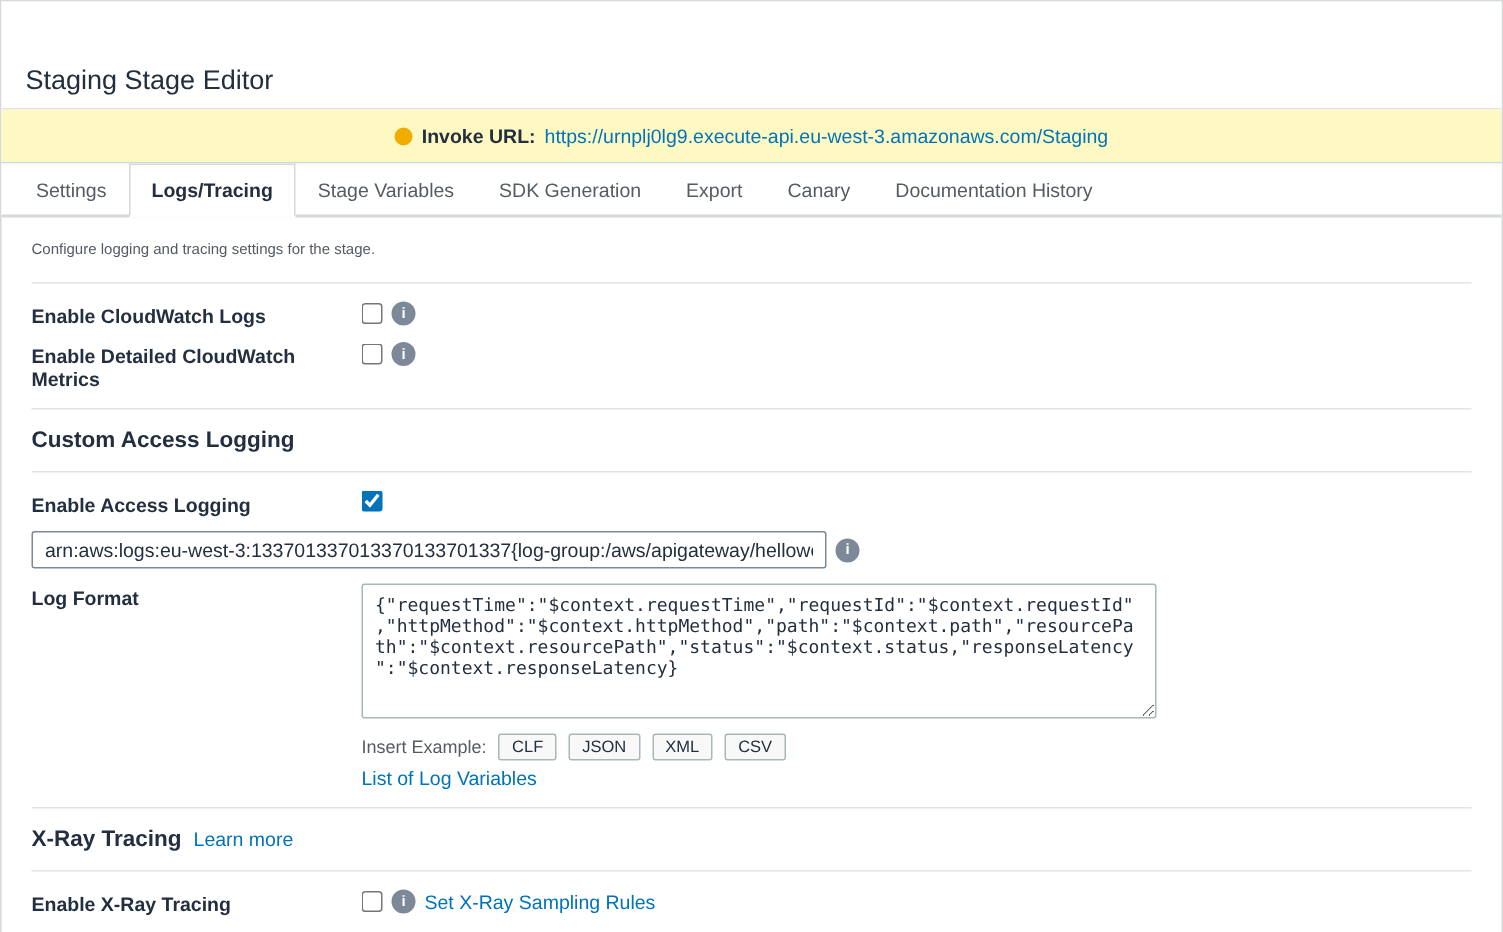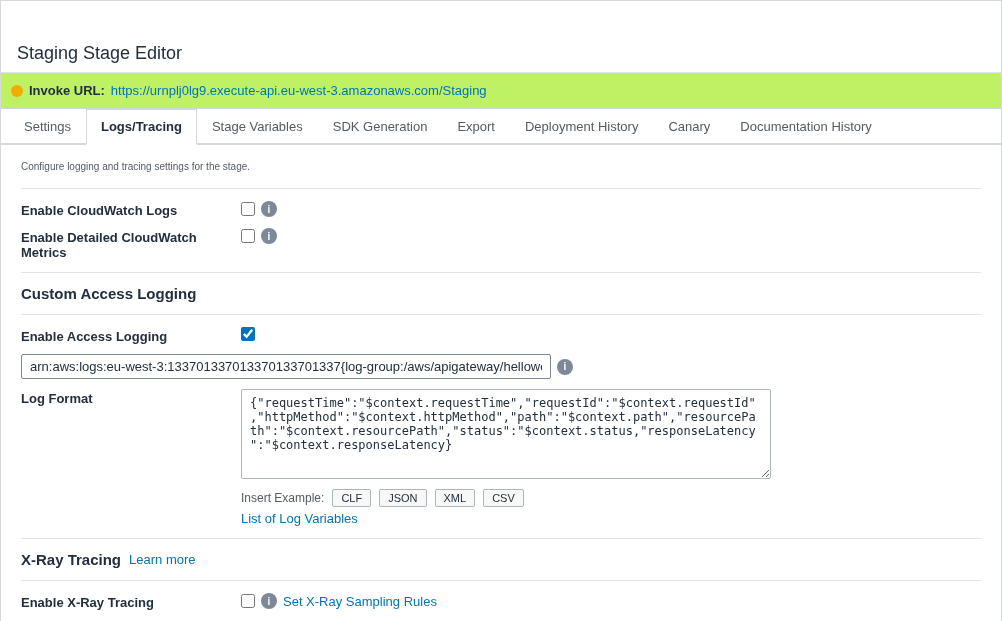--- a/index.html
+++ b/index.html
@@ -22,26 +22,27 @@
       border-bottom: 1px solid #e1e4e5;
       background: #fff;
     }
     .page-title {
       font-size: 18px;
       font-weight: 400;
       color: #232f3e;
       margin-top: 30px;
     }
     .invoke-url-bar {
-      background: #bef264;
+      background: #fef9c3;
       padding: 10px;
       text-align: center;
       border-bottom: 1px solid #c8d8e4;
       display: flex;
       align-items: center;
+      justify-content: center;
       gap: 6px;
     }
     .invoke-url-dot {
       width: 12px;
       height: 12px;
       background: #f0ad00;
       border-radius: 50%;
       display: inline-block;
     }
     .invoke-url-label {
@@ -227,21 +228,20 @@
     <span class="invoke-url-label">Invoke URL:</span>
     <a class="invoke-url-link" href="#">https://urnplj0lg9.execute-api.eu-west-3.amazonaws.com/Staging</a>
   </div>
 
   <div class="tabs-bar">
     <div class="tab">Settings</div>
     <div class="tab active">Logs/Tracing</div>
     <div class="tab">Stage Variables</div>
     <div class="tab">SDK Generation</div>
     <div class="tab">Export</div>
-    <div class="tab">Deployment History</div>
     <div class="tab">Canary</div>
     <div class="tab">Documentation History</div>
   </div>
 
   <div class="content-area">
     <p class="section-description">Configure logging and tracing settings for the stage.</p>
 
     <hr class="divider">
 
     <div class="form-row">

